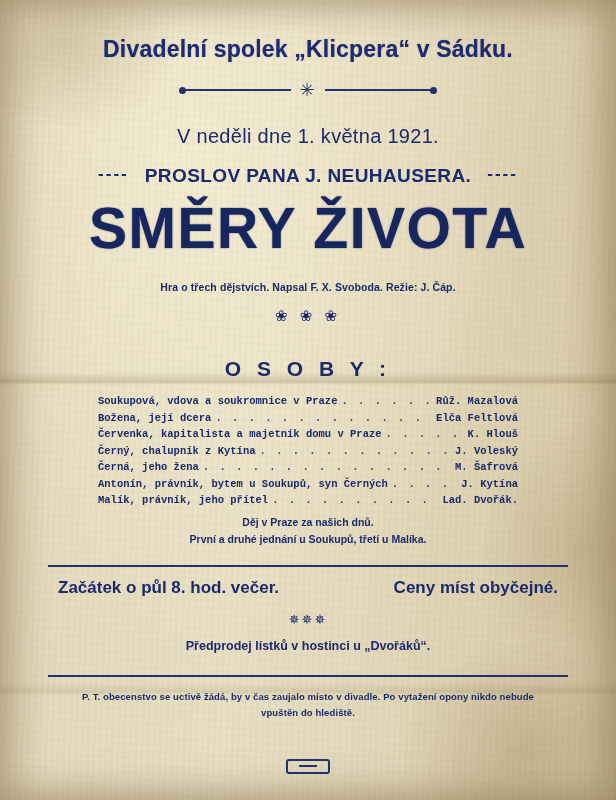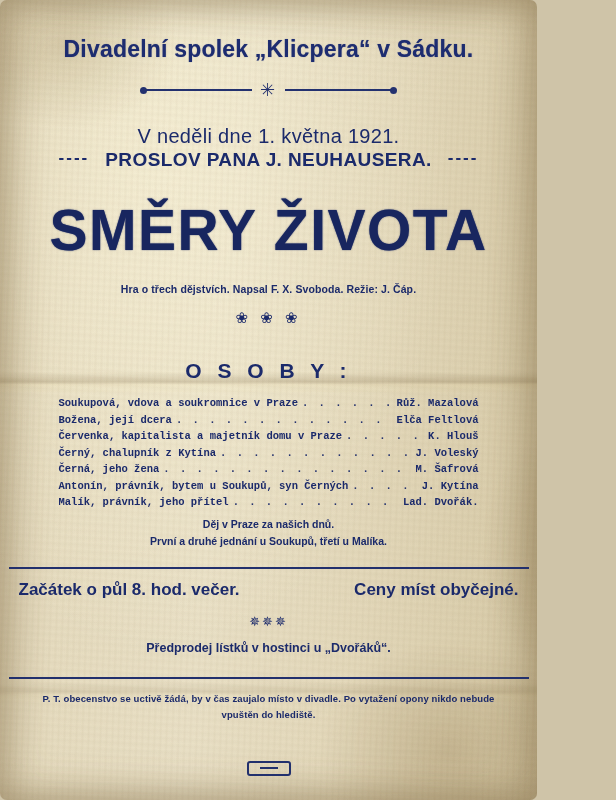--- a/index.html
+++ b/index.html
@@ -8,28 +8,27 @@
   }
   body {
     width: 616px;
     height: 800px;
     overflow: hidden;
     background: #cfc4a8;
     font-family: "Liberation Sans", sans-serif;
   }
   .poster {
     position: relative;
-    width: 537px;
+    width: 616px;
     height: 800px;
     background:
       radial-gradient(ellipse at 30% 20%, rgba(255,250,225,0.55) 0%, rgba(255,250,225,0.0) 55%),
       linear-gradient(95deg, #ded2b4 0%, #e6dcc0 18%, #e9e0c6 42%, #e3d8ba 68%, #d6c9a6 100%);
     color: #1b2a6b;
     overflow: hidden;
-    border-radius: 7px;
   }
   
   .grain {
     position: absolute;
     inset: 0;
     pointer-events: none;
     background:
       repeating-linear-gradient(92deg, rgba(150,130,90,0.055) 0px, rgba(150,130,90,0.0) 2px, rgba(255,255,255,0.03) 4px, rgba(150,130,90,0.05) 6px),
       repeating-linear-gradient(3deg, rgba(120,100,60,0.035) 0px, rgba(255,255,255,0.02) 3px, rgba(120,100,60,0.03) 7px);
     mix-blend-mode: multiply;
@@ -117,38 +116,39 @@
   .date-line {
     text-align: center;
     font-size: 20px;
     margin-top: 26px;
     letter-spacing: .3px;
   }
   .prolog-line {
     text-align: center;
     font-size: 19px;
     font-weight: bold;
+    margin-top: 16px;
     letter-spacing: .4px;
   }
   .dash {
     display: inline-block;
     letter-spacing: 2px;
     font-weight: bold;
     font-size: 17px;
     vertical-align: 3px;
   }
   .dash.left { margin-right: 16px; }
   .dash.right { margin-left: 16px; }
 
   .big-title {
     text-align: center;
     font-size: 57px;
     font-weight: bold;
     letter-spacing: 1.5px;
-    margin-top: 30px;
+    margin-top: 12px;
     line-height: 1.02;
     color: #18265f;
     text-shadow: 0 0 1px rgba(24,38,95,.75), 0 0 2px rgba(24,38,95,.3);
   }
 
   .subtitle {
     text-align: center;
     font-size: 10.5px;
     font-weight: bold;
     margin-top: 24px;

